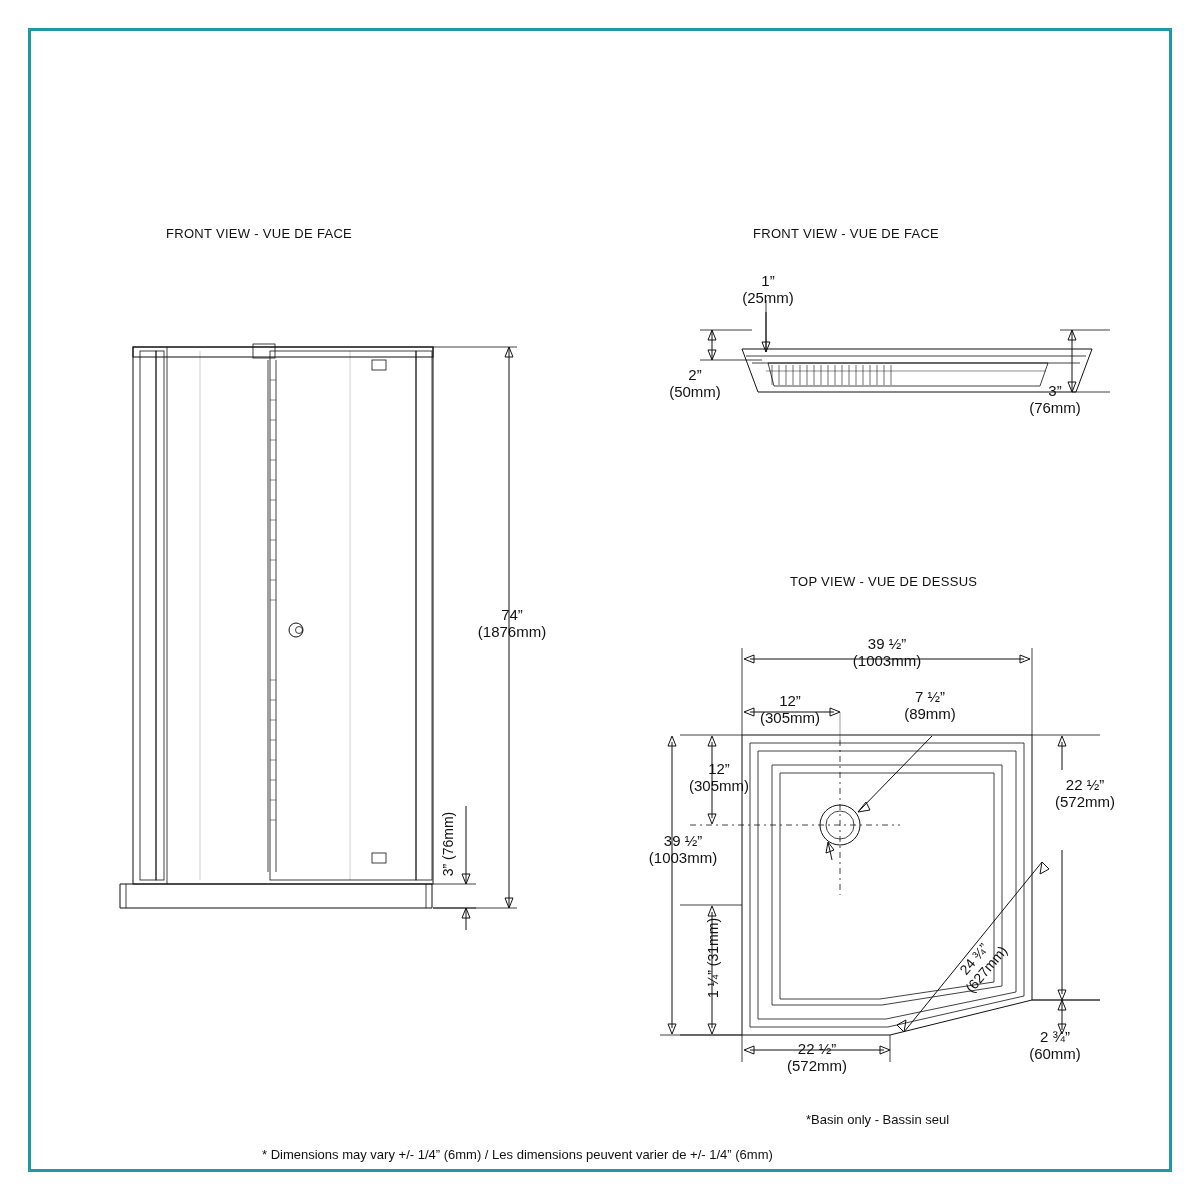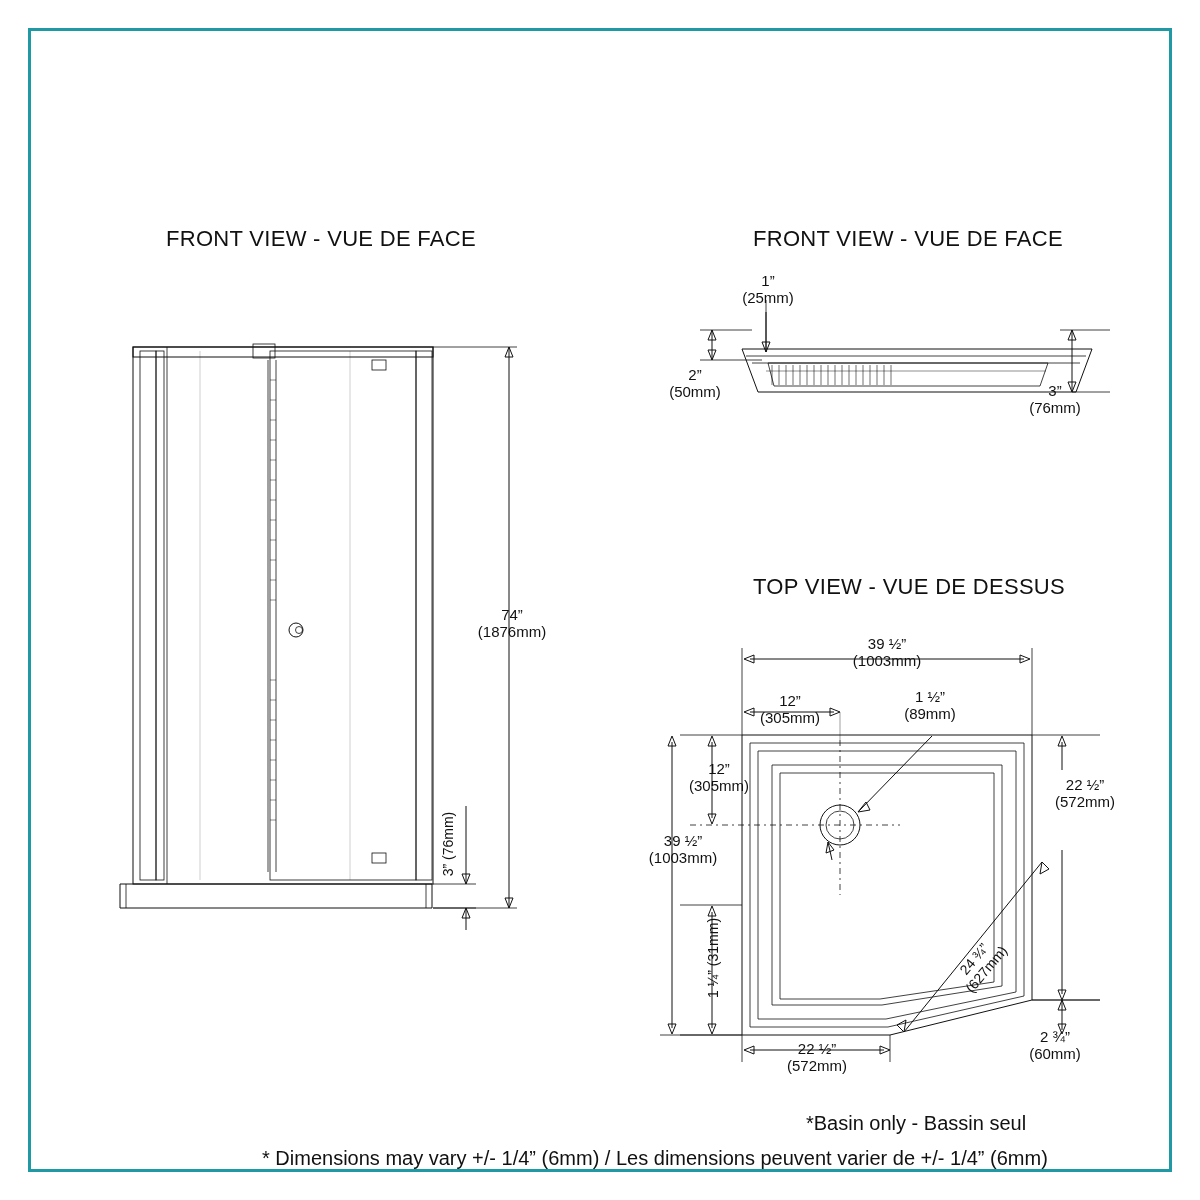--- a/index.html
+++ b/index.html
@@ -14,59 +14,59 @@
   #frame{
     position:absolute;
     left:28px;top:28px;
     width:1144px;height:1144px;
     border:3px solid #1f9aa5;
     box-sizing:border-box;
   }
   .stage{position:absolute;left:0;top:0;width:1200px;height:1200px;}
   .lbl{
     position:absolute;
-    font-size:22px;
+    font-size:13px;
     letter-spacing:.3px;
     white-space:nowrap;
   }
   .dim{
     position:absolute;
     font-size:15px;
     line-height:17px;
     text-align:center;
     white-space:nowrap;
   }
   .dim.small{font-size:14px;line-height:16px;}
   .vert{
     transform-origin:center center;
   }
   .footnote{
     position:absolute;
-    font-size:20px;
+    font-size:13px;
     white-space:nowrap;
   }
   svg{position:absolute;left:0;top:0;overflow:visible;}
   .ln{stroke:#111;stroke-width:1;fill:none;}
   .thin{stroke:#111;stroke-width:.8;fill:none;}
   .dash{stroke:#111;stroke-width:.8;fill:none;stroke-dasharray:6 4 2 4;}
 </style>
 </head>
 <body>
 
 <div id="frame"></div>
 
 <div class="lbl" style="left:166px;top:226px;">
   <span>FRONT VIEW - </span><span class="it">VUE DE FACE</span>
 </div>
 
 <div class="lbl" style="left:753px;top:226px;">
   <span>FRONT VIEW - </span><span class="it">VUE DE FACE</span>
 </div>
 
-<div class="lbl" style="left:753px;top:574px;">
+<div class="lbl" style="left:790px;top:574px;">
   <span>TOP VIEW - </span><span class="it">VUE DE DESSUS</span>
 </div>
 
 <svg class="stage" width="1200" height="1200">
 
   <g>
 
     <path class="ln" d="M120 884 L432 884 L432 908 L120 908 Z" fill="#e9e9e9"></path>
     <path class="thin" d="M126 884 L126 908 M426 884 L426 908"></path>
 
@@ -315,21 +315,21 @@
   <span>39 ½”</span><br>
   <span>(1003mm)</span>
 </div>
 
 <div class="dim" style="left:735px;top:692px;width:110px;">
   <span>12”</span><br>
   <span>(305mm)</span>
 </div>
 
 <div class="dim" style="left:875px;top:688px;width:110px;">
-  <span>1 ½”</span><br>
+  <span>7 ½”</span><br>
   <span>(89mm)</span>
 </div>
 
 <div class="dim" style="left:674px;top:760px;width:90px;">
   <span>12”</span><br>
   <span>(305mm)</span>
 </div>
 
 <div class="dim" style="left:628px;top:832px;width:110px;">
   <span>39 ½”</span><br>

